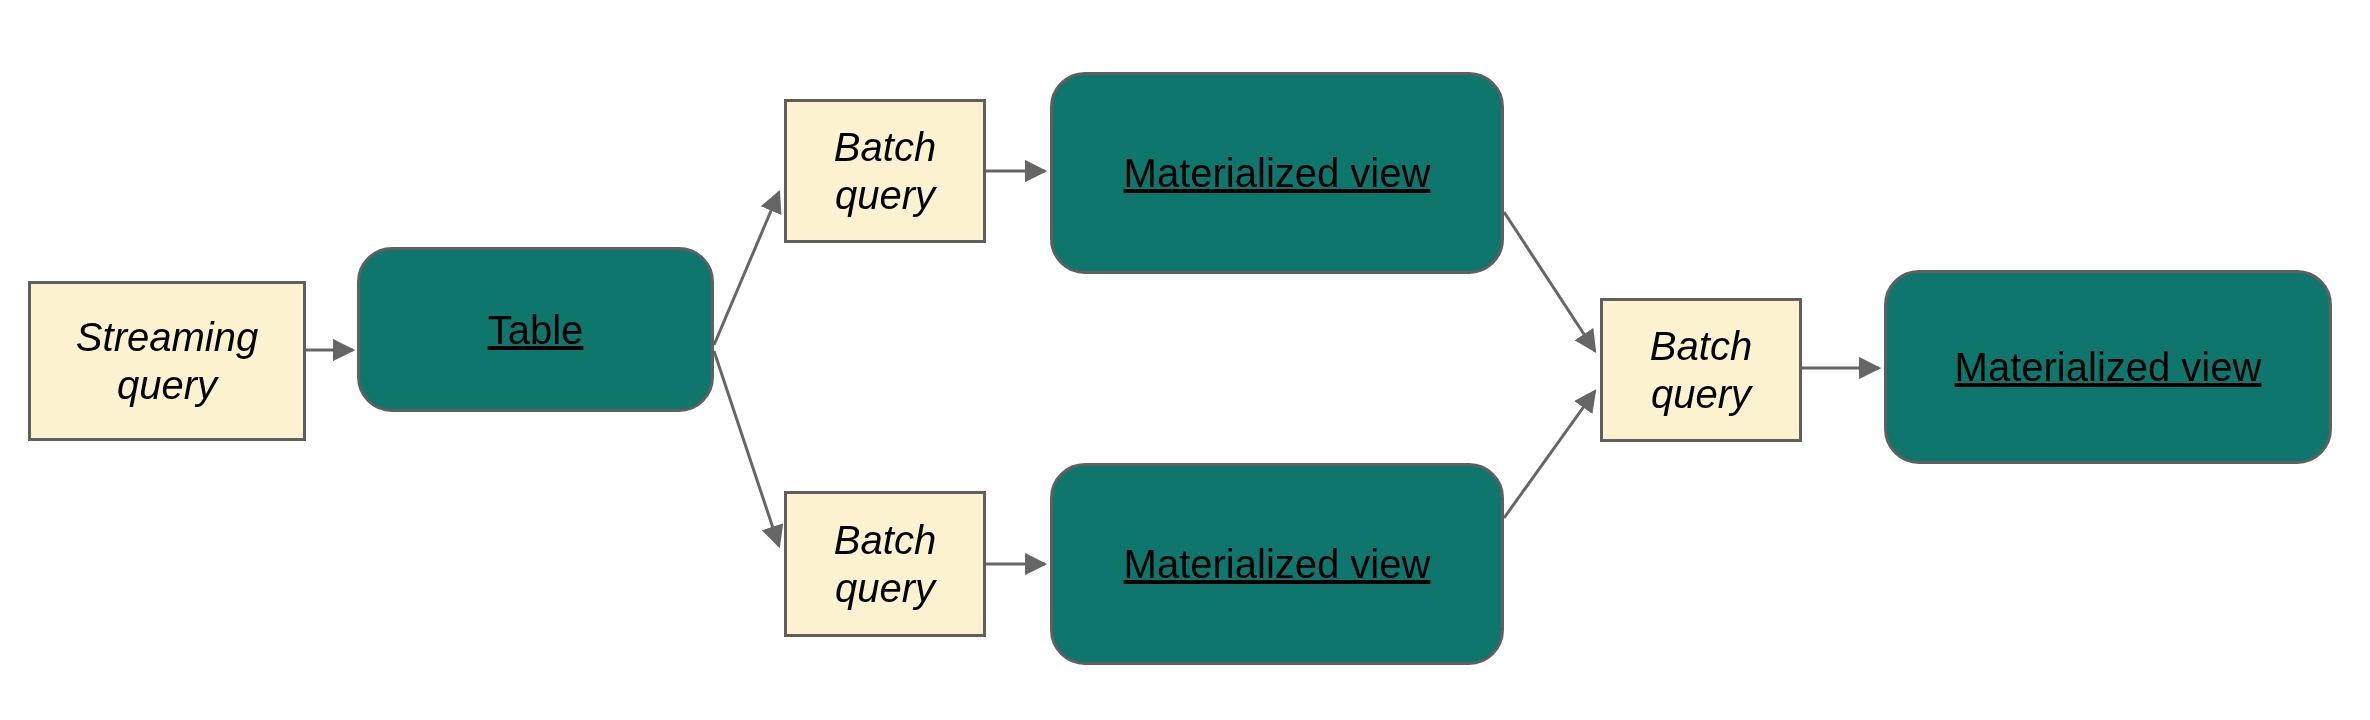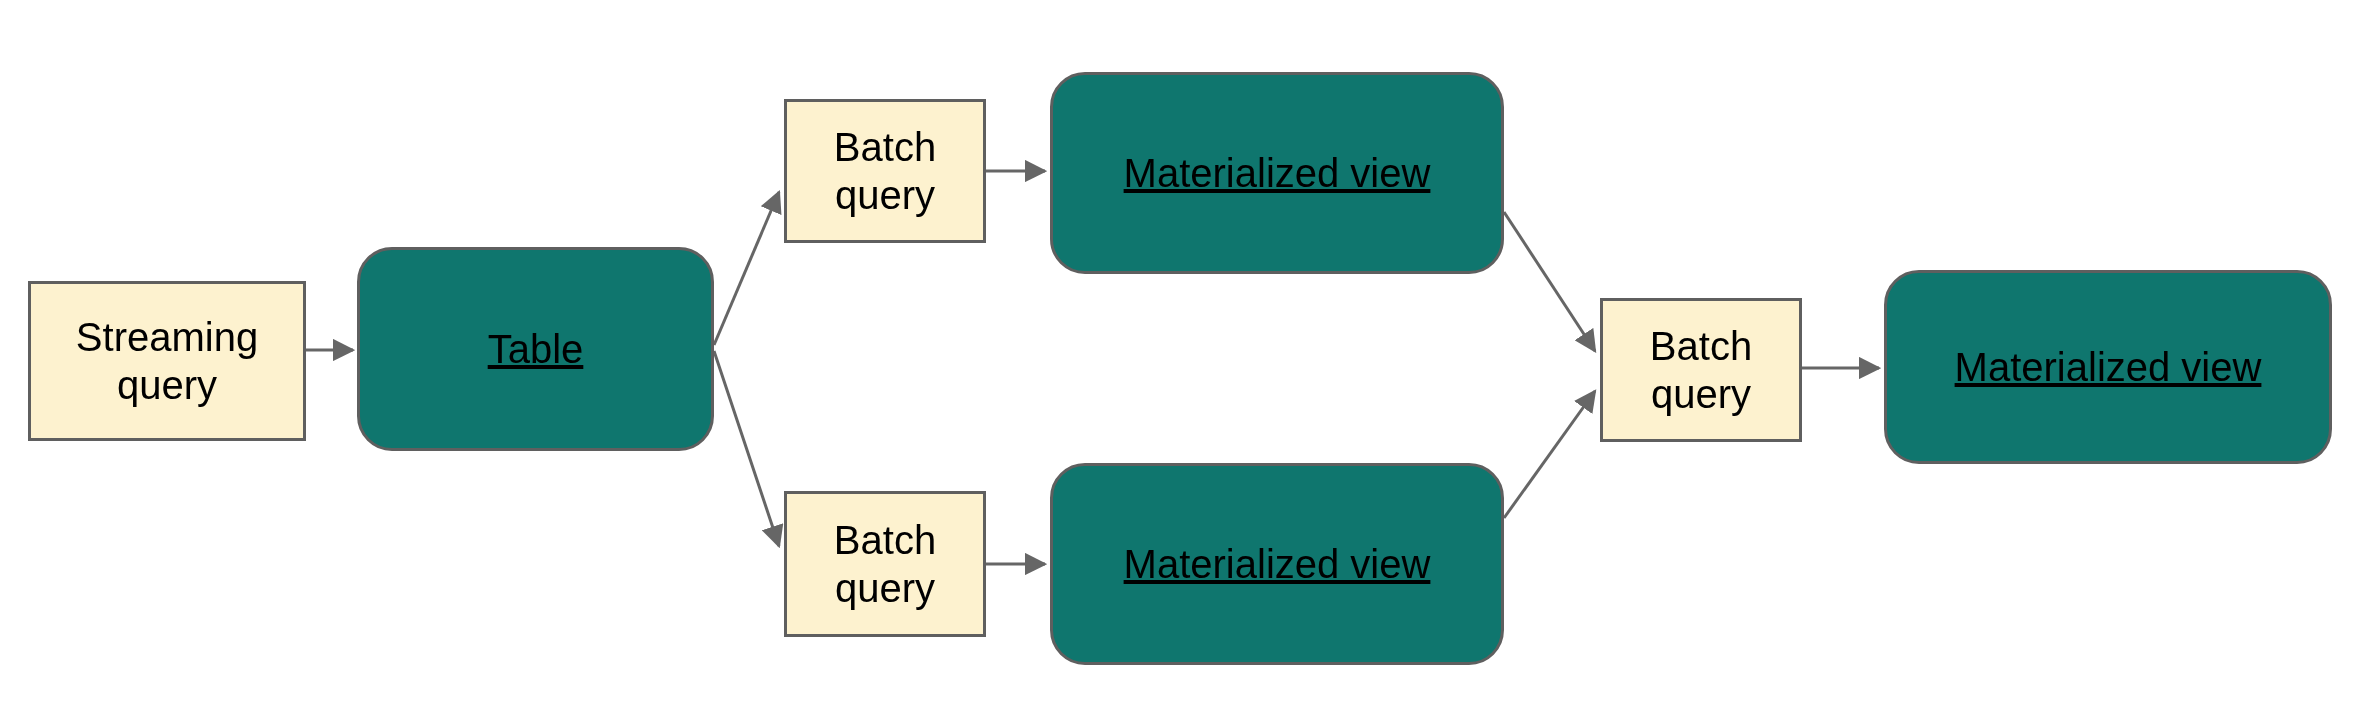--- a/index.html
+++ b/index.html
@@ -26,20 +26,21 @@
     text-align: center;
     color: #000000;
     font-size: 40px;
     line-height: 1.2;
     border: 3px solid #5f5f5f;
     padding: 4px;
   }
   .node.query {
     background: #fdf2cf;
     border-radius: 0;
+    font-style: italic;
   }
   .node.view {
     background: #0f766e;
     border-radius: 35px;
     text-decoration: underline;
   }
   .node .label { display: inline-block; }
 </style>
 </head>
 <body>
@@ -59,21 +60,21 @@
         <line x1="986" y1="564" x2="1045" y2="564" stroke="#666666" stroke-width="3" marker-end="url(#arrowhead)"></line>
         <line x1="1504" y1="212" x2="1595" y2="351" stroke="#666666" stroke-width="3" marker-end="url(#arrowhead)"></line>
         <line x1="1504" y1="518" x2="1595" y2="391" stroke="#666666" stroke-width="3" marker-end="url(#arrowhead)"></line>
         <line x1="1802" y1="368" x2="1879" y2="368" stroke="#666666" stroke-width="3" marker-end="url(#arrowhead)"></line>
       </g>
   </svg>
 
 <div class="node query" style="left: 28px; top: 281px; width: 278px; height: 160px;">
       <span class="label">Streaming query</span>
     </div>
-    <div class="node view" style="left: 357px; top: 247px; width: 357px; height: 204px;">
+    <div class="node view" style="left: 357px; top: 247px; width: 357px; height: 165px;">
       <span class="label">Table</span>
     </div>
     <div class="node query" style="left: 784px; top: 99px; width: 202px; height: 144px;">
       <span class="label">Batch query</span>
     </div>
     <div class="node view" style="left: 1050px; top: 72px; width: 454px; height: 202px;">
       <span class="label">Materialized view</span>
     </div>
     <div class="node query" style="left: 784px; top: 491px; width: 202px; height: 146px;">
       <span class="label">Batch query</span>

